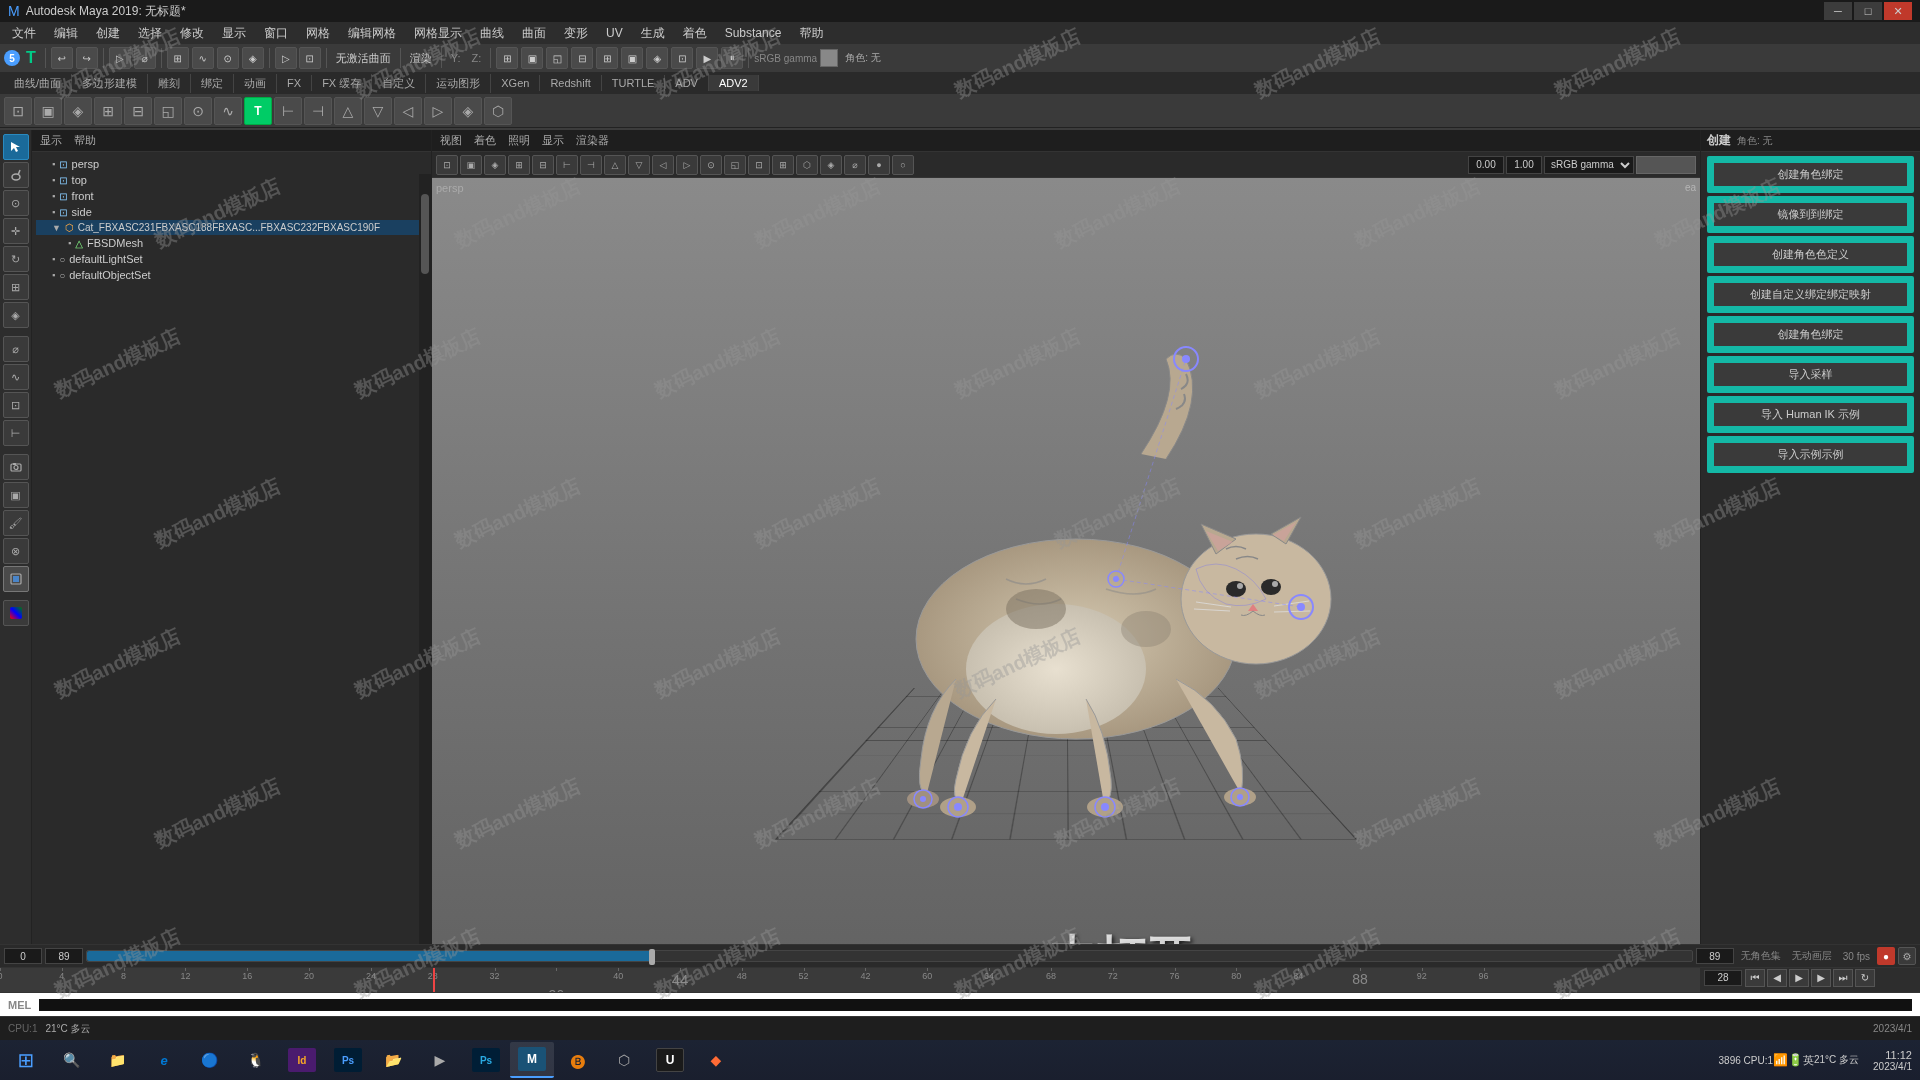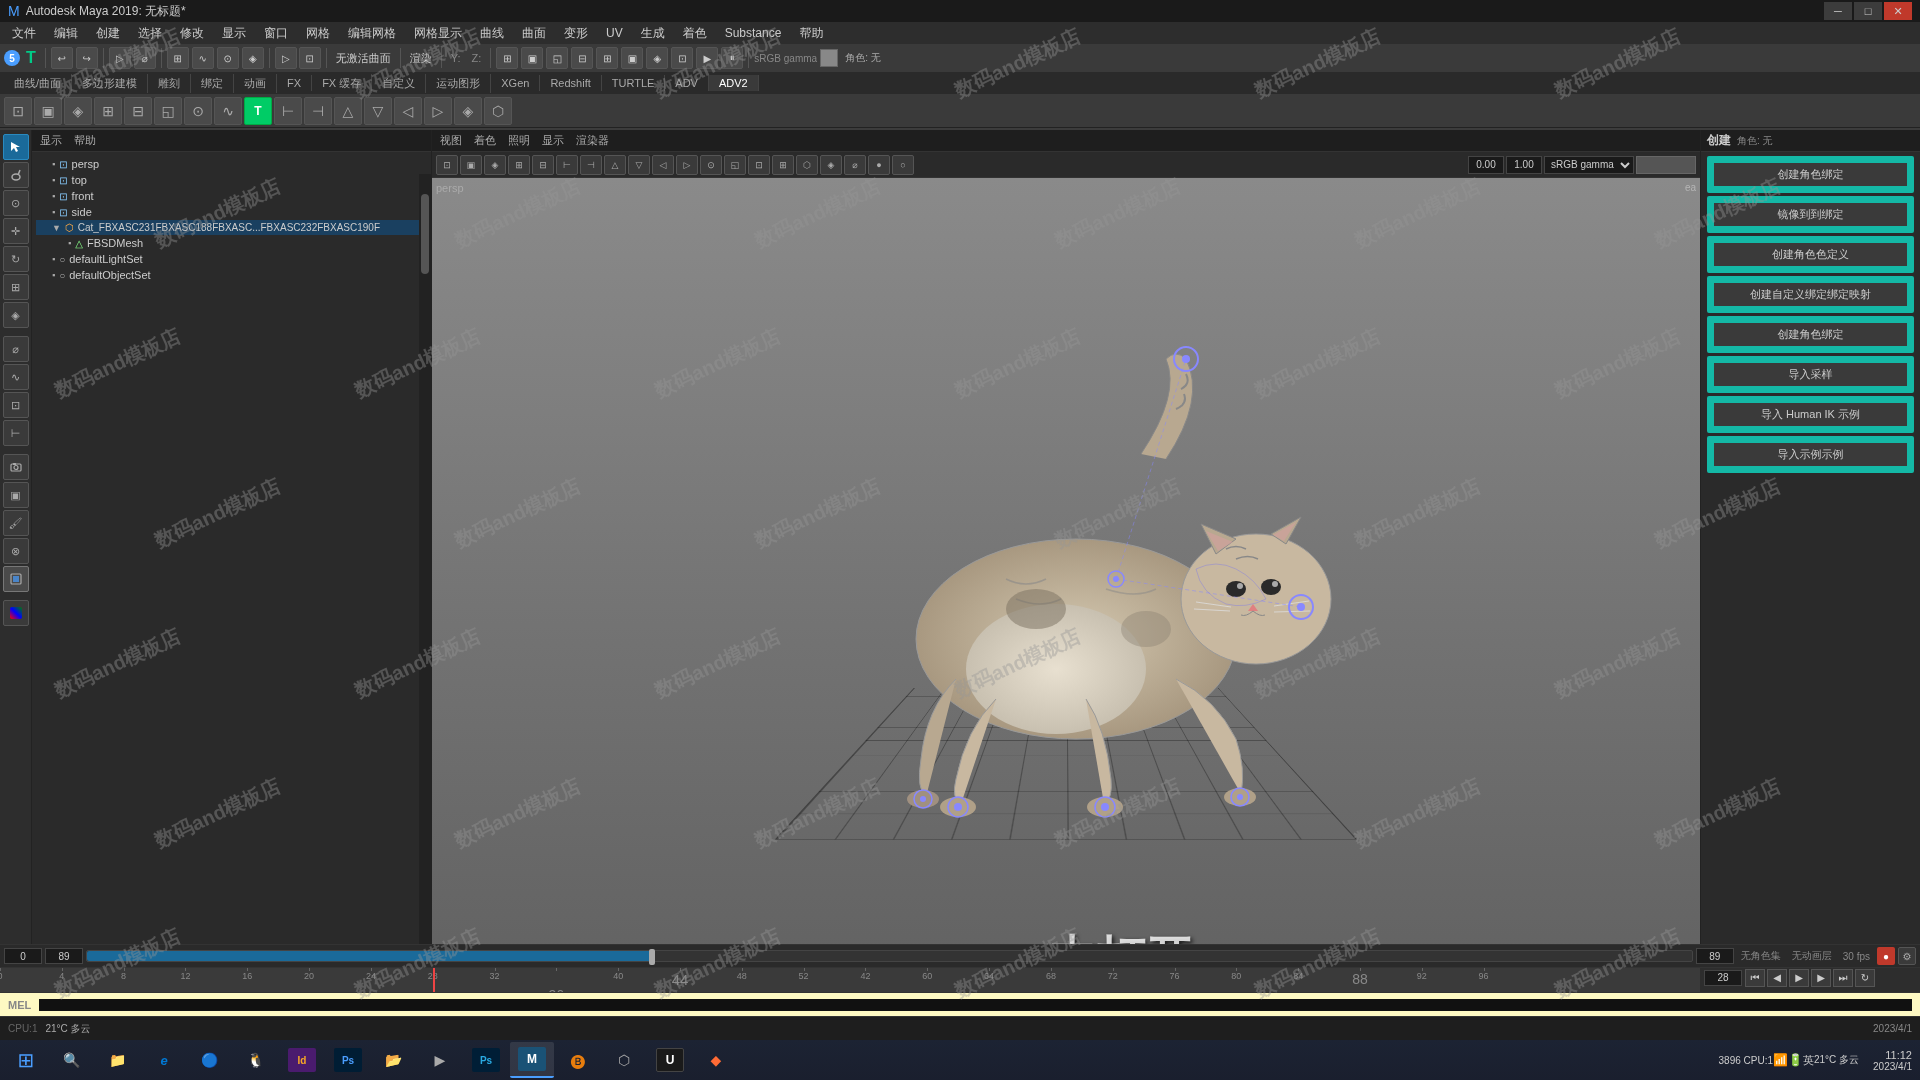--- a/index.html
+++ b/index.html
@@ -583,21 +583,21 @@
       z-index: 50;
     }
 
     
     .cmd-line {
       position: absolute;
       bottom: 24px;
       left: 0;
       right: 0;
       height: 24px;
-      background: #fef9c3;
+      background: #ffffff;
       display: flex;
       align-items: center;
       padding: 0 8px;
       gap: 8px;
       border-top: 1px solid #333;
       z-index: 50;
     }
     .cmd-label {
       color: #888;
       font-size: 11px;

